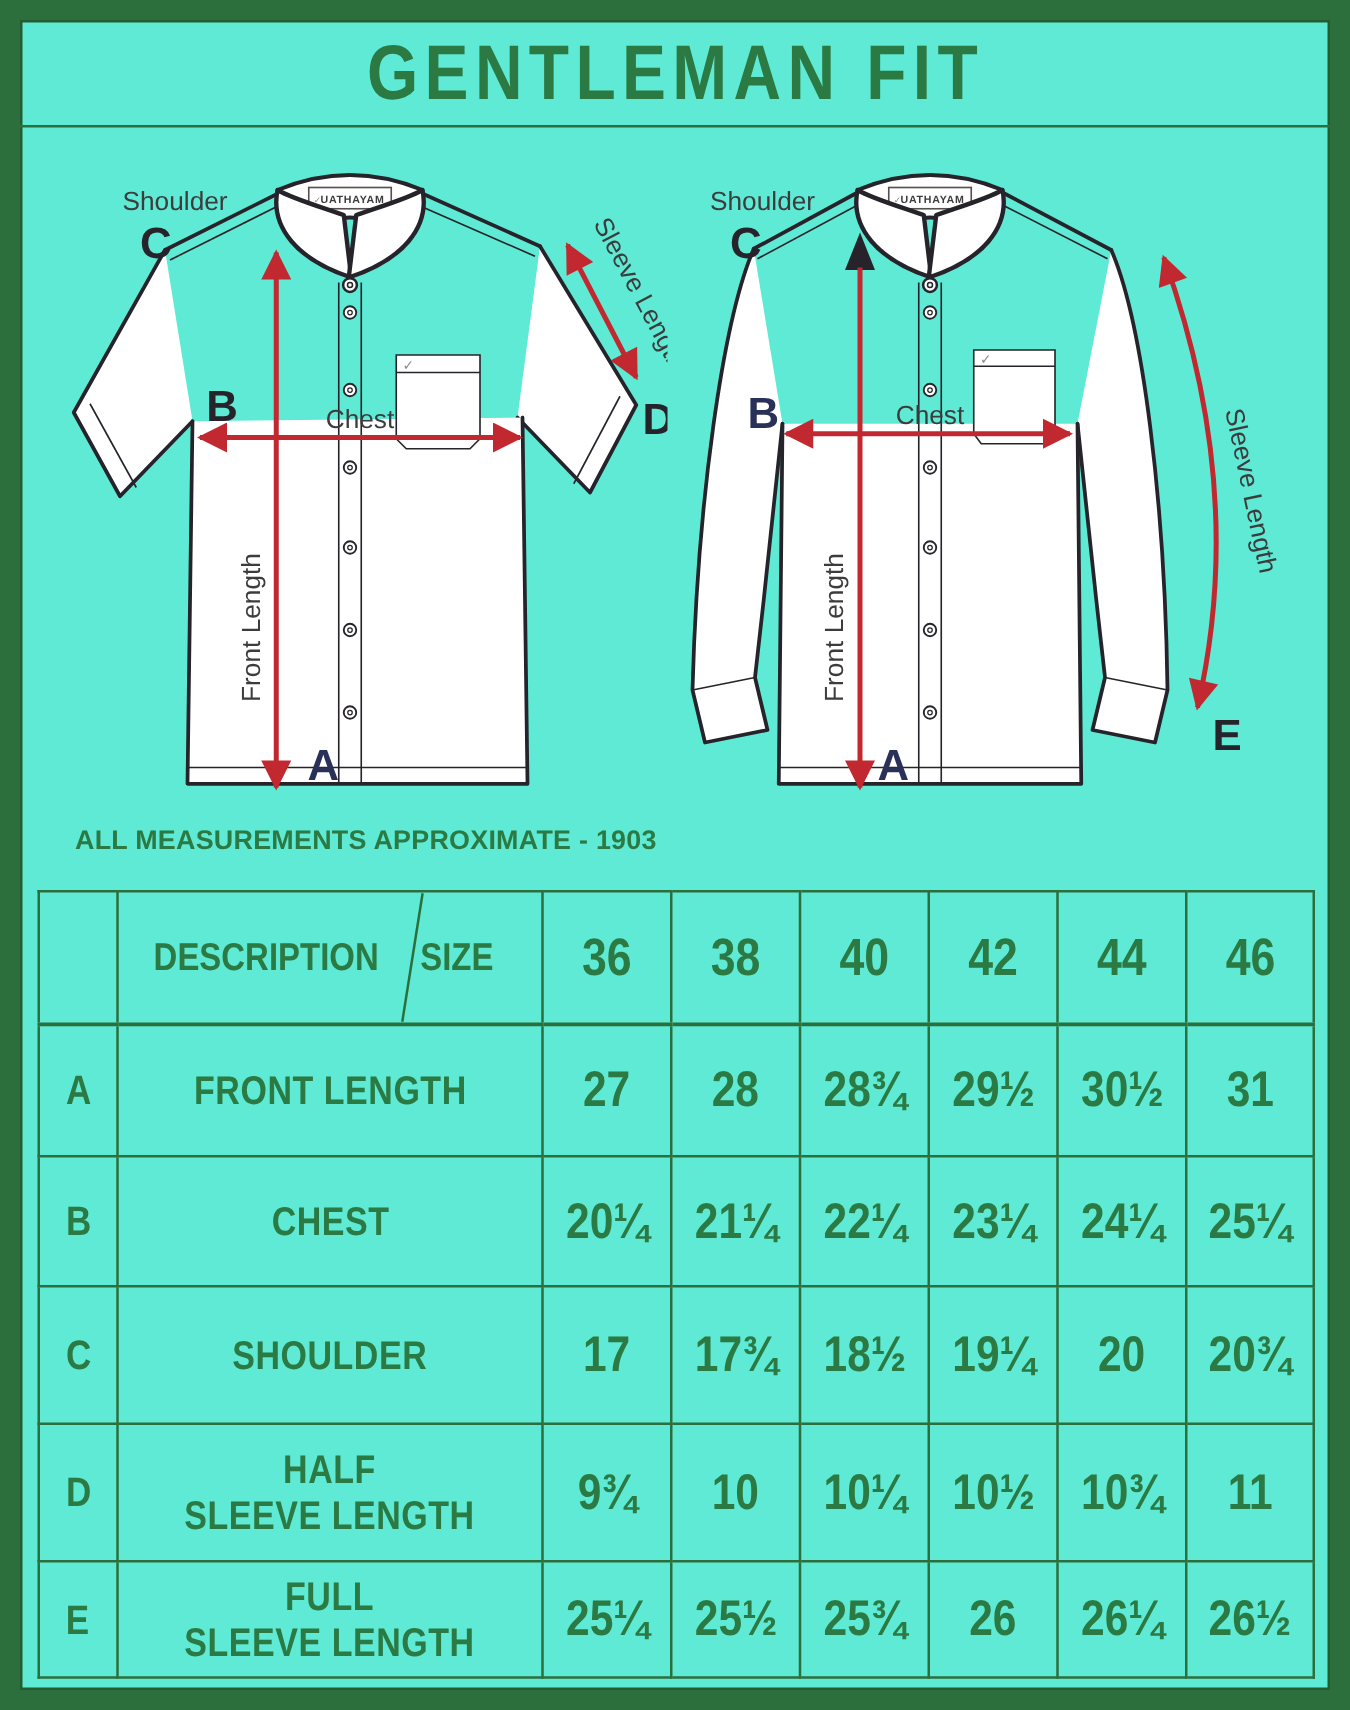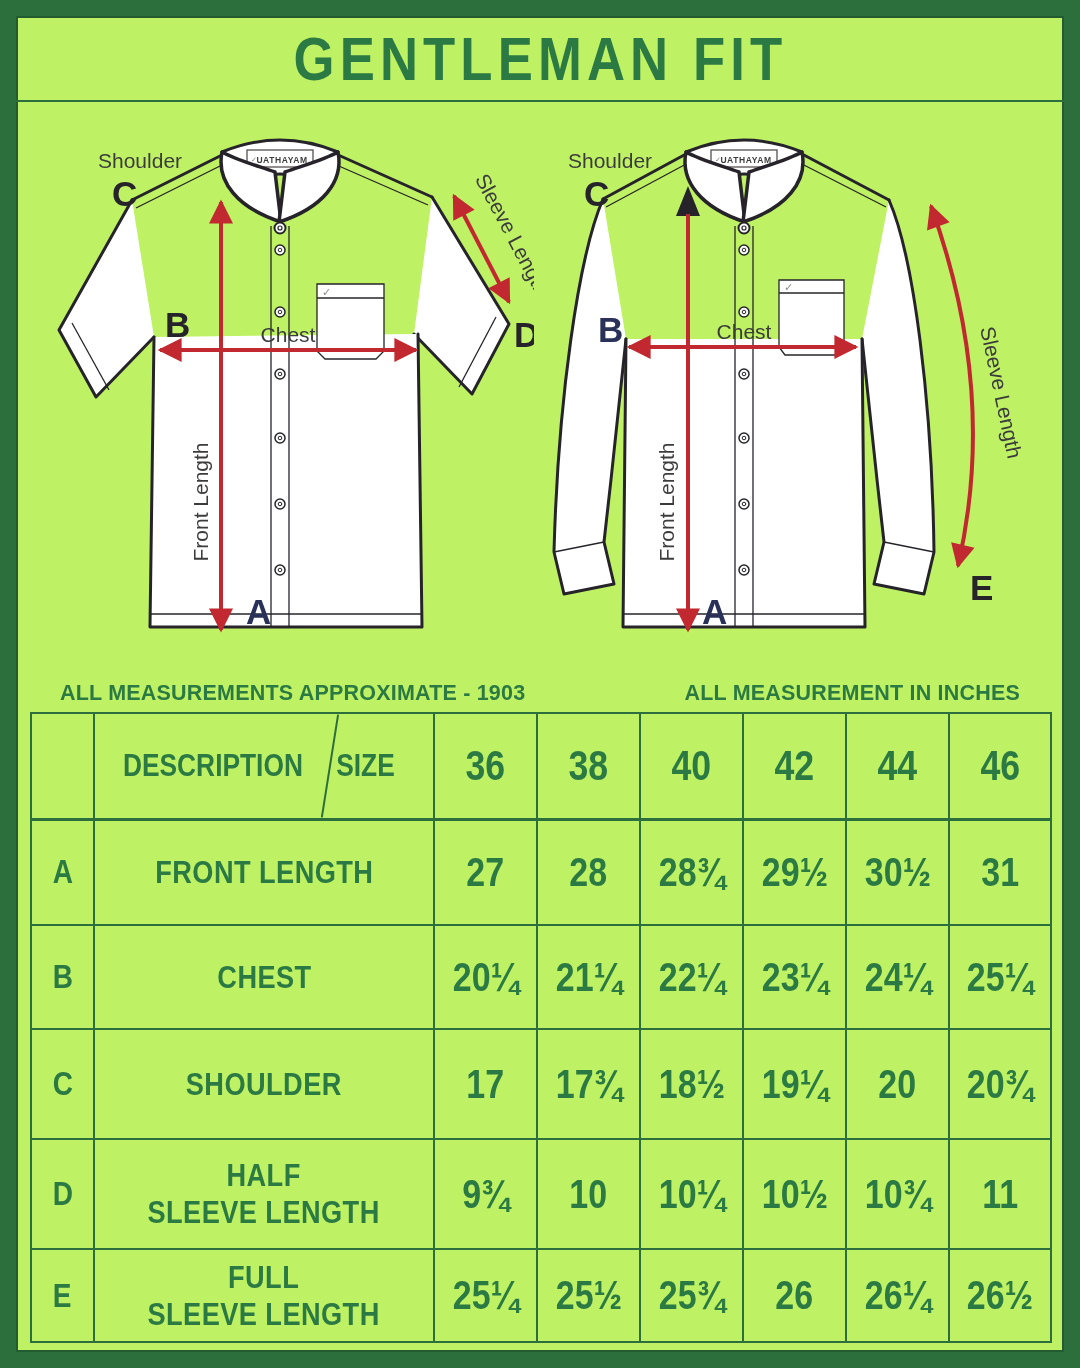--- a/index.html
+++ b/index.html
@@ -2,21 +2,21 @@
 <html><head>
 <meta charset="utf-8">
 <style>
   * { margin:0; padding:0; box-sizing:border-box; }
   html,body { background:#fff; }
   body { font-family:"Liberation Sans", sans-serif; }
 
   .page {
     position:relative;
     width:1080px; height:1368px;
-    background:#bef264;
+    background:#5eead4;
     border:16px solid #2d6f3c;
     box-shadow: inset 0 0 0 2px #235c30;
     overflow:hidden;
   }
 
   
   .header { height:84px; display:flex; align-items:center; justify-content:center; }
   .title {
     color:#2c7a43; font-weight:bold; font-size:62px; letter-spacing:6px;
     display:inline-block; transform:scaleX(.85); white-space:nowrap;
@@ -33,21 +33,21 @@
   .wfill { fill:#fff; }
   .arrow { stroke:#c1282f; stroke-width:4; fill:none; }
   .lbl { font-family:"Liberation Sans", sans-serif; font-size:21px; fill:#3c3c3c; }
   .mk  { font-family:"Liberation Sans", sans-serif; font-size:35px; font-weight:bold; fill:#26242a; }
   .mk-navy { fill:#2a3158; }
   .brand-t { font-family:"Liberation Sans", sans-serif; font-size:8.5px; font-weight:bold; fill:#3c3c3c; letter-spacing:.6px; }
   .chk { font-family:"Liberation Sans", sans-serif; font-size:11px; fill:#8a8a8a; }
   .chk-s { font-size:7px; }
 
   
-  .notes { height:52px; display:flex; justify-content:space-between; align-items:flex-end; padding:0 44px 6px 44px; }
+  .notes { height:52px; display:flex; justify-content:space-between; align-items:flex-start; padding:0 44px 6px 44px; }
   .note { color:#2c7a43; font-weight:bold; font-size:21.5px; letter-spacing:.2px; }
 
   
   table.size-table {
     width:1020px; margin:0 14px; border-collapse:collapse; table-layout:fixed;
   }
   table.size-table th, table.size-table td {
     border:2px solid #2d6f3c; text-align:center; vertical-align:middle;
     color:#2c7a43; font-weight:bold; padding:0; overflow:hidden;
   }
@@ -241,21 +241,20 @@
       <text class="lbl" x="198" y="237" text-anchor="middle">Chest</text>
       <text class="lbl" transform="translate(128,400) rotate(-90)" text-anchor="middle">Front Length</text>
       <text class="lbl" transform="translate(448,292) rotate(78)" text-anchor="middle">Sleeve Length</text>
       <text class="mk mk-navy" x="156" y="522">A</text>
       <text class="mk" x="424" y="498">E</text>
     </svg>
   </div>
 
   <div class="notes">
     <span class="note">ALL MEASUREMENTS APPROXIMATE - 1903</span>
-    <span class="note">ALL MEASUREMENT IN INCHES</span>
   </div>
 
   <table class="size-table">
     <colgroup>
       <col style="width:63px">
         <col style="width:340px">
       <col style="width:103px">
         <col style="width:103px">
         <col style="width:103px">
       <col style="width:103px">

